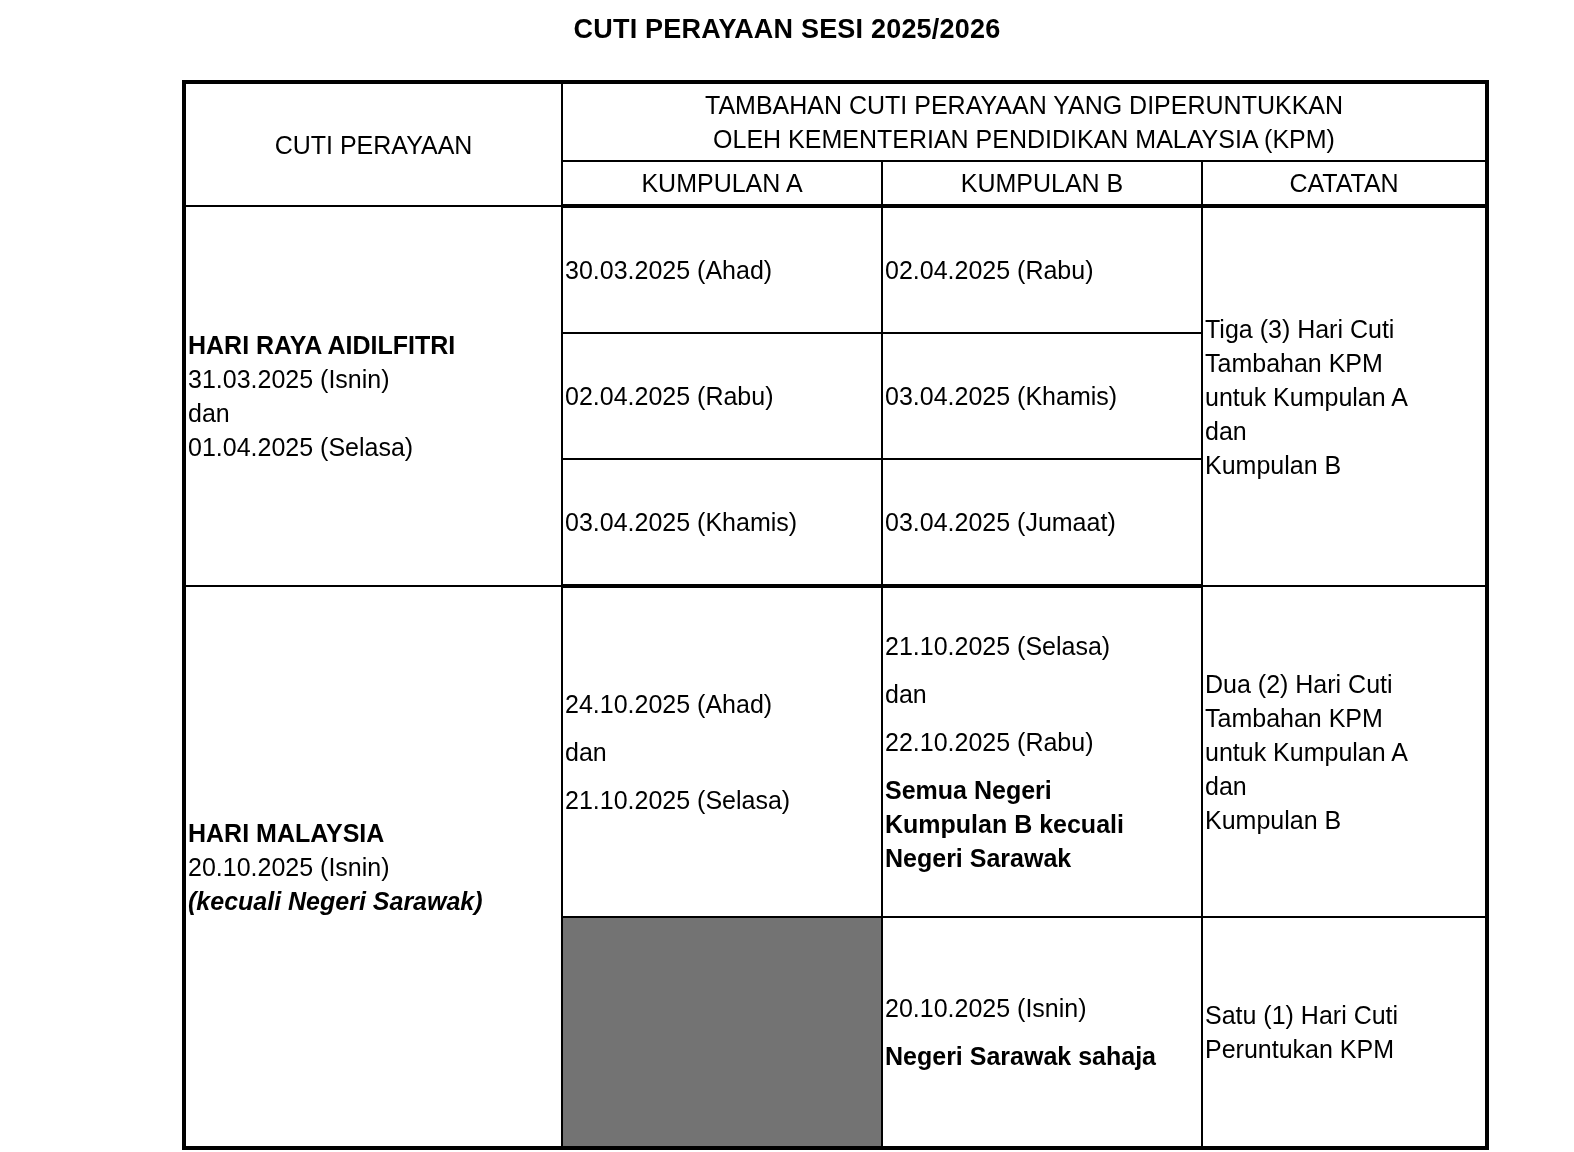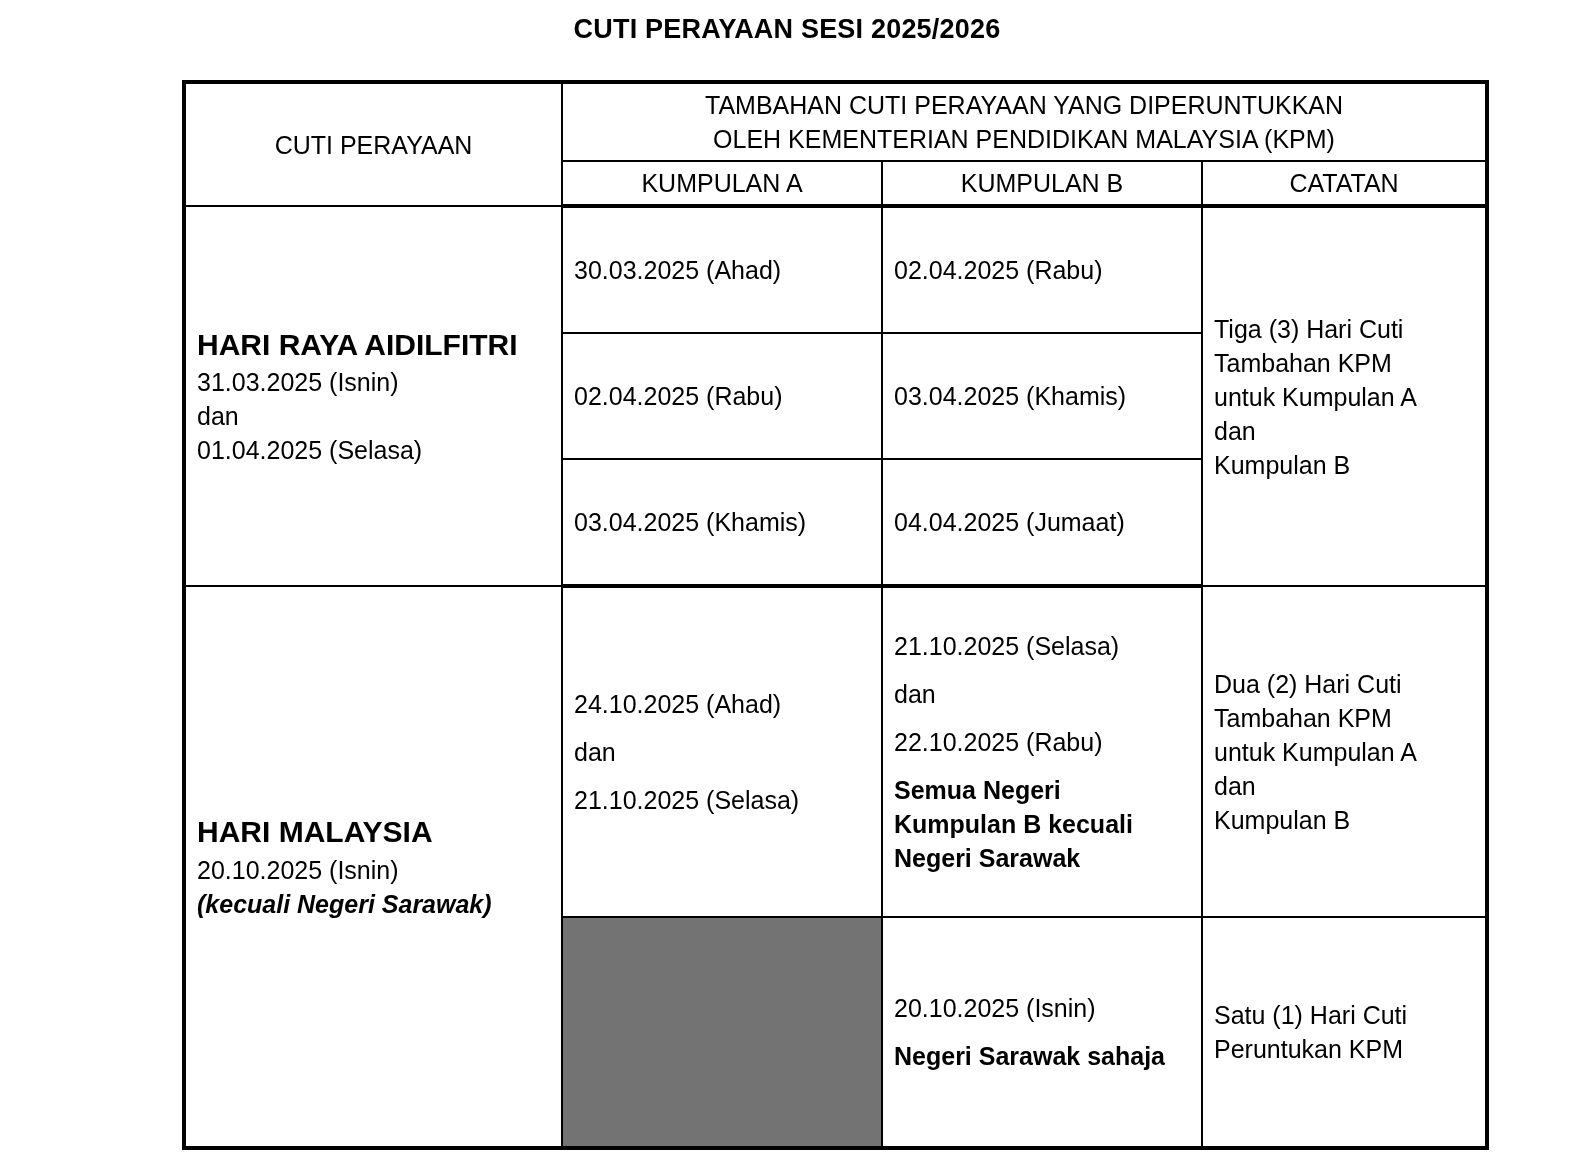--- a/index.html
+++ b/index.html
@@ -38,21 +38,21 @@
   table.cuti {
     border-collapse: collapse;
     table-layout: fixed;
     width: 1303px;
     border: 4px solid #000;
   }
   table.cuti td, table.cuti th {
     border: 2px solid #000;
     vertical-align: middle;
     font-weight: normal;
-    padding: 4px 11px;
+    padding: 4px 2px;
     font-size: 25px;
     line-height: 1.36;
   }
   
   .col-a { width: 378px; }
   .col-b { width: 320px; }
   .col-c { width: 320px; }
   .col-d { width: 285px; }
 
   th.hdr-span {
@@ -69,21 +69,21 @@
   th.hdr-sub {
     font-size: 25px;
     font-weight: bold;
     padding: 13px 6px;
     margin-left: 19px;
   }
   tr.head-bottom > td, tr.head-bottom > th { border-bottom-width: 4px; }
 
   .evt-name {
     font-weight: bold;
-    font-size: 30px;
+    font-size: 25px;
   }
   .evt-line { font-size: 25px; }
   .evt-note-bold { font-weight: bold; font-size: 25px; font-style: italic; }
 
   .cell-stack { display: block; }
   .gap { display: block; height: 14px; }
 
   .bold-note { font-weight: bold; }
 
   td.shaded {
@@ -163,21 +163,21 @@
         <td class="tall-aidil">
           <span>03.04.2025 (Khamis)</span>
         </td>
       </tr>
 
       <tr class="head-bottom">
         <td class="tall-aidil thick-bottom">
           <span>03.04.2025 (Khamis)</span>
         </td>
         <td class="tall-aidil thick-bottom">
-          <span>04.04.2025 (Jumaat)</span>
+          <span>03.04.2025 (Jumaat)</span>
         </td>
       </tr>
 
       <tr>
         <td rowspan="2" class="namecell thick-top">
           <span class="cell-stack evt-name">HARI MALAYSIA</span>
           <span class="cell-stack evt-line">20.10.2025 (Isnin)</span>
           <span class="cell-stack evt-note-bold">(kecuali Negeri Sarawak)</span>
         </td>
         <td class="thick-top" style="height:320px">

